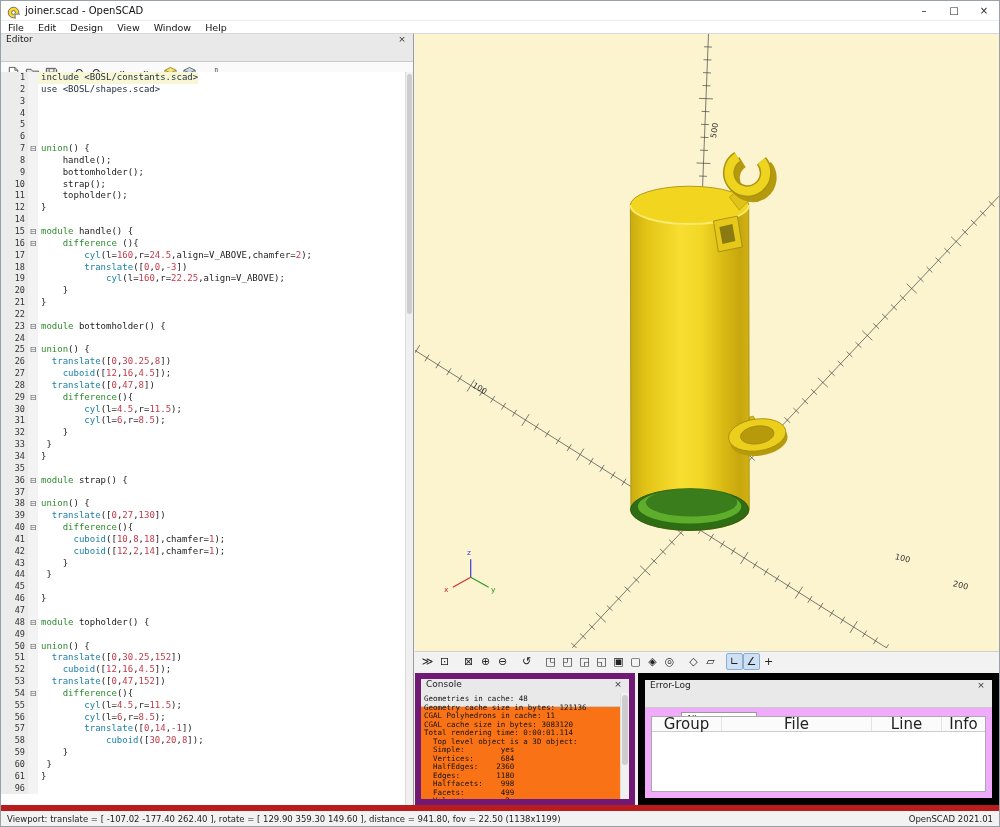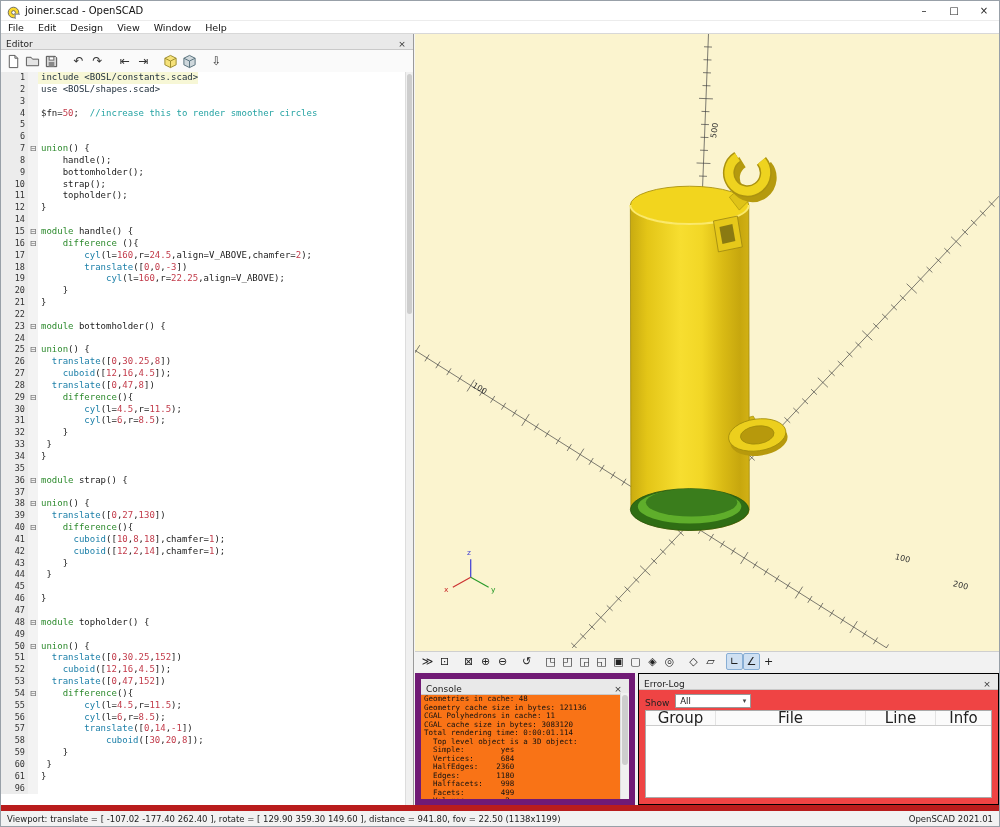--- a/index.html
+++ b/index.html
@@ -8,21 +8,21 @@
 .window{position:absolute;inset:0;border:1px solid #98a0a8;background:#f4f4f4}
 .titlebar{position:absolute;left:0;top:0;right:0;height:20px;background:#fff;display:flex;align-items:center;border-bottom:1px solid #ececec}
 .app-logo{width:13px;height:13px;margin:0 5px 0 6px;flex:none}
 .title-text{font-size:10px;color:#111}
 .win-controls{margin-left:auto;display:flex;height:100%}
 .win-btn{width:30px;height:100%;display:flex;align-items:center;justify-content:center;font-size:10px;color:#222}
 .menubar{position:absolute;left:0;top:20px;right:0;height:13px;background:#fff;display:flex;align-items:center;border-bottom:1px solid #d8d8d8;font-size:9.5px}
 .menu-item{padding:0 7px;color:#111}
 
 .editor-panel{position:absolute;left:0;top:33px;width:413px;bottom:21px;background:#fff;border-right:1px solid #9a9a9a;overflow:hidden}
-.panel-header{height:16px;background:#e9e9e9;border-bottom:1px solid #c9c9c9;display:flex;align-items:flex-end;font-size:9px;color:#222;padding:0 5px}
+.panel-header{height:28px;background:#e9e9e9;border-bottom:1px solid #c9c9c9;display:flex;align-items:flex-start;font-size:9px;color:#222;padding:0 5px}
 .panel-close{margin-left:auto;font-size:9px;color:#333;width:12px;text-align:center}
 .ed-toolbar{height:23px;display:flex;align-items:center;padding:0 3px;background:#fafafa;border-bottom:1px solid #e2e2e2}
 .tbtn{width:19px;height:19px;display:flex;align-items:center;justify-content:center;font-size:12px;color:#333;flex:none}
 .tbtn svg{width:15px;height:15px}
 .tbtn.gap{margin-left:8px}
 .code-area{position:absolute;top:38px;left:0;right:8px;bottom:0;overflow:hidden;font-family:"DejaVu Sans Mono",monospace;font-size:9px;background:#fff}
 .cl{display:flex;height:11.85px;line-height:11.85px;white-space:pre}
 .ln{width:27px;text-align:right;padding-right:3px;background:#ececec;color:#333;font-size:8.5px;flex:none}
 .fold{width:10px;background:#f3f3f3;color:#555;font-size:8px;line-height:11.85px;text-align:center;flex:none;font-family:"DejaVu Sans",sans-serif}
 .ct{padding-left:3px}
@@ -44,21 +44,21 @@
 .gx{color:#cc3232}.gy{color:#2a9a2a}.gz{color:#3a3ad6}
 .vp-toolbar{position:absolute;left:0;top:617px;right:0;height:20px;background:#f2f2f2;border-top:1px solid #cfcfcf;display:flex;align-items:center;padding:0 4px}
 .vbtn{width:17px;height:17px;display:flex;align-items:center;justify-content:center;font-size:11px;color:#222;flex:none}
 .vbtn.gap{margin-left:7px}
 .vbtn.act{background:#cfe0f2;border:1px solid #88aed4;border-radius:2px}
 .bottom-panels{position:absolute;left:0;top:639px;right:0;bottom:0}
 .console-panel{position:absolute;left:0;top:0;width:220px;bottom:0;background:#f97316;border:6px solid #701a75}
 .console-body{position:absolute;top:14px;left:0;right:9px;bottom:0;font-family:"DejaVu Sans Mono",monospace;font-size:7.5px;line-height:8.5px;white-space:pre;padding:2px 0 0 3px;color:#111;overflow:hidden}
 .con-scroll{position:absolute;top:14px;right:0;width:9px;bottom:0;background:#f0f0f0;border-left:1px solid #ddd}
 .con-thumb{position:absolute;left:1px;right:1px;top:2px;height:70px;background:#cdcdcd;border-radius:3px}
-.errorlog-panel{position:absolute;left:223px;top:0;right:0;bottom:0;background:#ef4444;border:1px solid #000000}
+.errorlog-panel{position:absolute;left:223px;top:0;right:0;bottom:0;background:#f0abfc;border:7px solid #000000}
 .show-row{display:flex;align-items:flex-end;padding:4px 6px 2px 6px;font-size:9px;gap:6px;color:#222}
 .show-select{width:76px;height:14px;background:#fff;border:1px solid #999;font-size:8.5px;display:flex;align-items:center;padding:0 4px;color:#111}
 .sel-arrow{margin-left:auto;font-size:7px;color:#444}
 .err-table{position:absolute;left:6px;right:6px;top:36px;bottom:6px;background:#fff;border:1px solid #aaa}
 .err-head{display:flex;height:15px;border-bottom:1px solid #ccc;background:#fbfbfb;font-size:15px;color:#222}
 .err-col{display:flex;align-items:center;justify-content:center;border-right:1px solid #e3e3e3;height:100%}
 .err-col.c0{width:70px}.err-col.c1{width:150px}.err-col.c2{width:70px}.err-col.c3{flex:1;border-right:none}
 
 .statusbar{position:absolute;left:0;right:0;bottom:0;height:21px;background:#f2f2f2;border-top:6px solid #b91c1c;display:flex;align-items:center;font-size:8.5px;color:#222;padding:0 6px}
 .status-right{margin-left:auto}
@@ -133,21 +133,21 @@
             <path d="M8 1.5 14 4.5v7L8 14.5 2 11.5v-7z" fill="#cfd8dc" stroke="#546e7a"></path>
             <path d="M2 4.5l6 3 6-3M8 7.5v7" fill="none" stroke="#546e7a"></path>
           </svg>
         </div>
         <div class="tbtn gap">⇩</div>
       </div>
     <div class="code-area">
         <div class="cl"><span class="ln">1</span><span class="fold"></span><span class="ct cur"><span class="tk-u">include &lt;BOSL/constants.scad&gt;</span></span></div>
         <div class="cl"><span class="ln">2</span><span class="fold"></span><span class="ct"><span class="tk-u">use &lt;BOSL/shapes.scad&gt;</span></span></div>
         <div class="cl"><span class="ln">3</span><span class="fold"></span><span class="ct"></span></div>
-        <div class="cl"><span class="ln">4</span><span class="fold"></span><span class="ct"><span class="tk-t">$fn=</span><span class="tk-n">50</span><span class="tk-t">;  </span><span class="tk-c">//increase this to render smoother circles</span></span></div>
+        <div class="cl"><span class="ln">4</span><span class="fold"></span></div>
         <div class="cl"><span class="ln">5</span><span class="fold"></span><span class="ct"></span></div>
         <div class="cl"><span class="ln">6</span><span class="fold"></span><span class="ct"></span></div>
         <div class="cl"><span class="ln">7</span><span class="fold">⊟</span><span class="ct"><span class="tk-k">union</span><span class="tk-t">() {</span></span></div>
         <div class="cl"><span class="ln">8</span><span class="fold"></span><span class="ct"><span class="tk-t">    handle();</span></span></div>
         <div class="cl"><span class="ln">9</span><span class="fold"></span><span class="ct"><span class="tk-t">    bottomholder();</span></span></div>
         <div class="cl"><span class="ln">10</span><span class="fold"></span><span class="ct"><span class="tk-t">    strap();</span></span></div>
         <div class="cl"><span class="ln">11</span><span class="fold"></span><span class="ct"><span class="tk-t">    topholder();</span></span></div>
         <div class="cl"><span class="ln">12</span><span class="fold"></span><span class="ct"><span class="tk-t">}</span></span></div>
         <div class="cl"><span class="ln">14</span><span class="fold"></span><span class="ct"></span></div>
         <div class="cl"><span class="ln">15</span><span class="fold">⊟</span><span class="ct"><span class="tk-k">module </span><span class="tk-t">handle() {</span></span></div>

